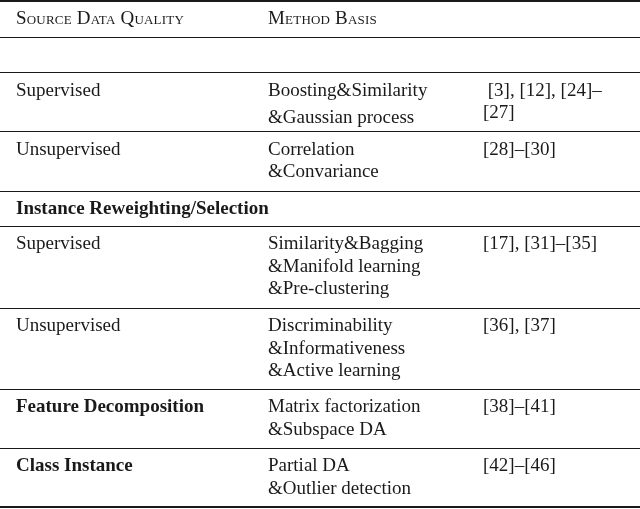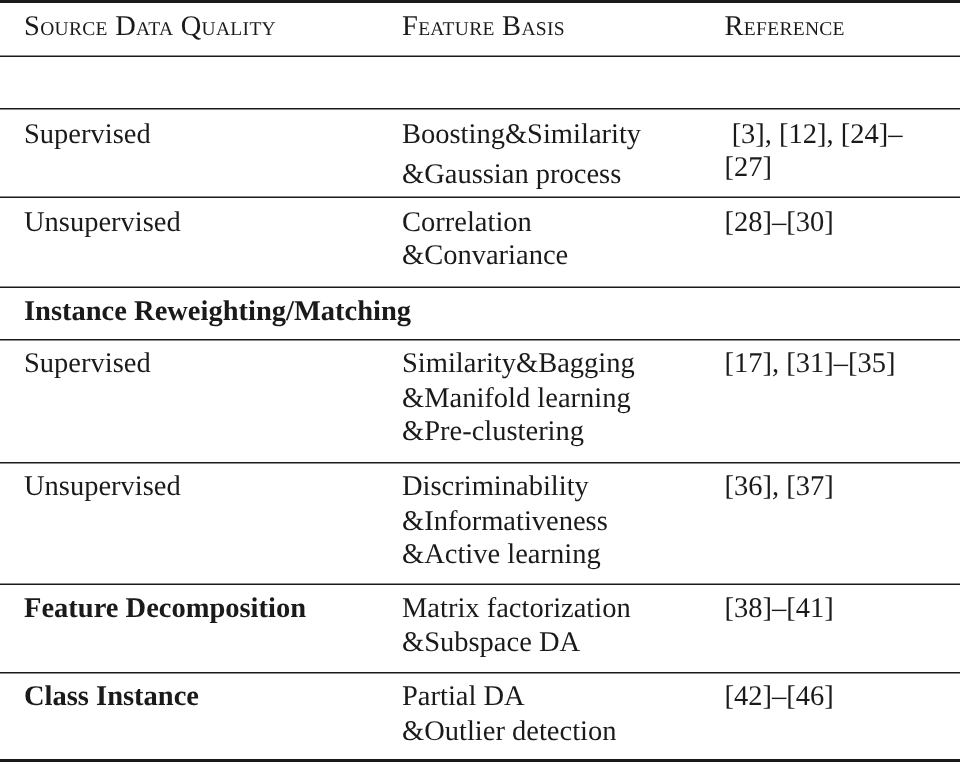--- a/index.html
+++ b/index.html
@@ -15,22 +15,21 @@
     .c2 { left: 268px; }
     .c3 { left: 483px; }
   </style>
 </head>
 <body>
 
 <div class="tbl">
   <div class="rule thick" style="top:0px"></div>
 
   <div class="cell hdr c1" style="top:7px">Source Data Quality</div>
-  <div class="cell hdr c2" style="top:7px">Feature Basis</div>
-  <div class="cell hdr c3" style="top:7px">Reference</div>
+  <div class="cell hdr c2" style="top:7px">Method Basis</div>
 
   <div class="rule thin" style="top:37px"></div>
 
   <div class="rule thin" style="top:72px"></div>
 
   <div>
     <div class="cell c1" style="top:79px">Supervised</div>
     <div class="cell c2" style="top:79px">Boosting&amp;Similarity</div>
     <div class="cell c2" style="top:106px">&amp;Gaussian process</div>
     <div class="cell c3" style="top:79px"> [3], [12], [24]–</div>
@@ -39,21 +38,21 @@
   <div class="rule thin" style="top:131px"></div>
 
   <div>
     <div class="cell c1" style="top:138px">Unsupervised</div>
     <div class="cell c2" style="top:138px">Correlation</div>
     <div class="cell c2" style="top:160px">&amp;Convariance</div>
     <div class="cell c3" style="top:138px">[28]–[30]</div>
   </div>
   <div class="rule thin" style="top:191px"></div>
 
-  <div class="cell bold c1" style="top:197px">Instance Reweighting/Matching</div>
+  <div class="cell bold c1" style="top:197px">Instance Reweighting/Selection</div>
   <div class="rule thin" style="top:226px"></div>
 
   <div>
     <div class="cell c1" style="top:232px">Supervised</div>
     <div class="cell c2" style="top:232px">Similarity&amp;Bagging</div>
     <div class="cell c2" style="top:255px">&amp;Manifold learning</div>
     <div class="cell c2" style="top:277px">&amp;Pre-clustering</div>
     <div class="cell c3" style="top:232px">[17], [31]–[35]</div>
   </div>
   <div class="rule thin" style="top:308px"></div>

